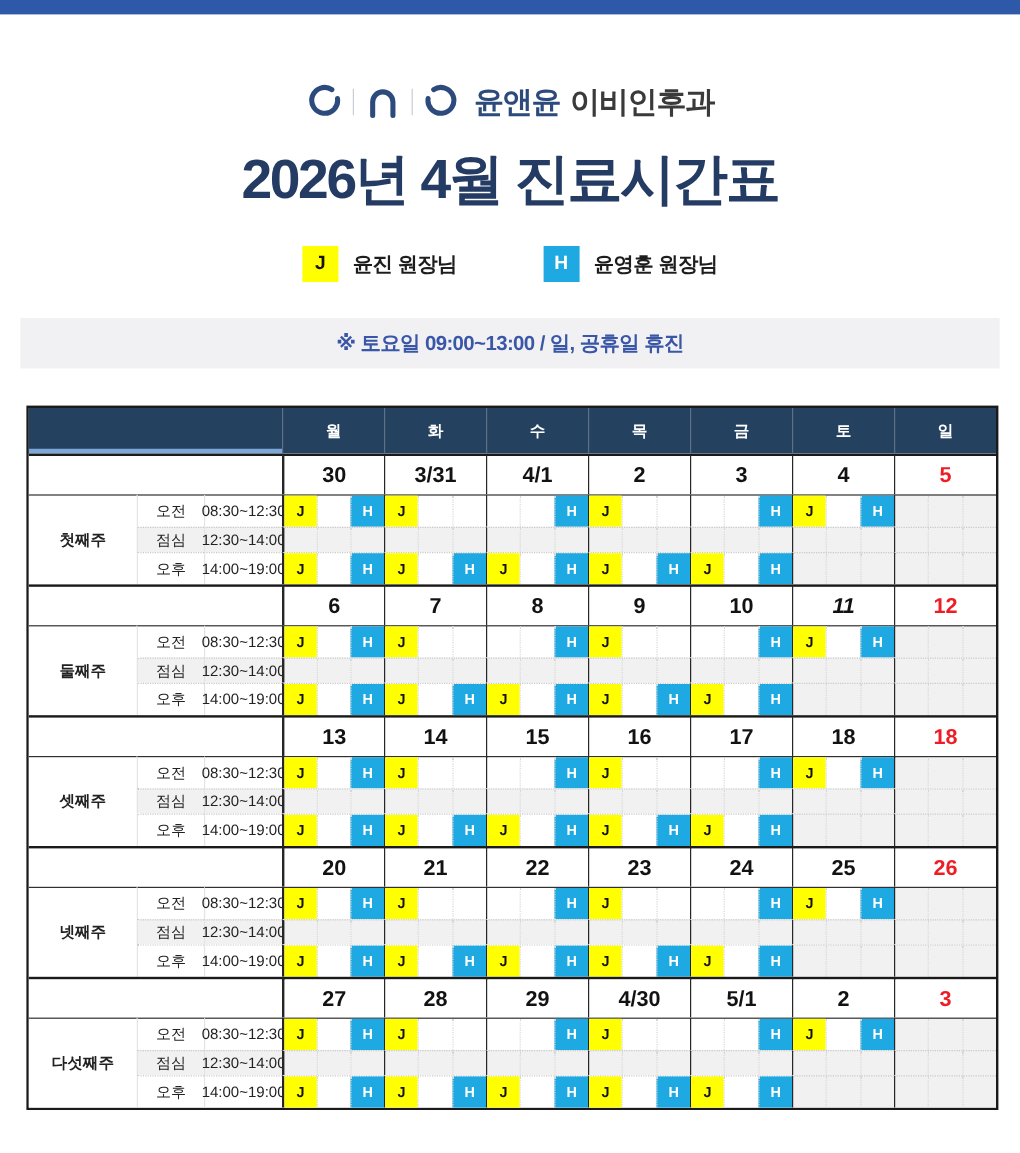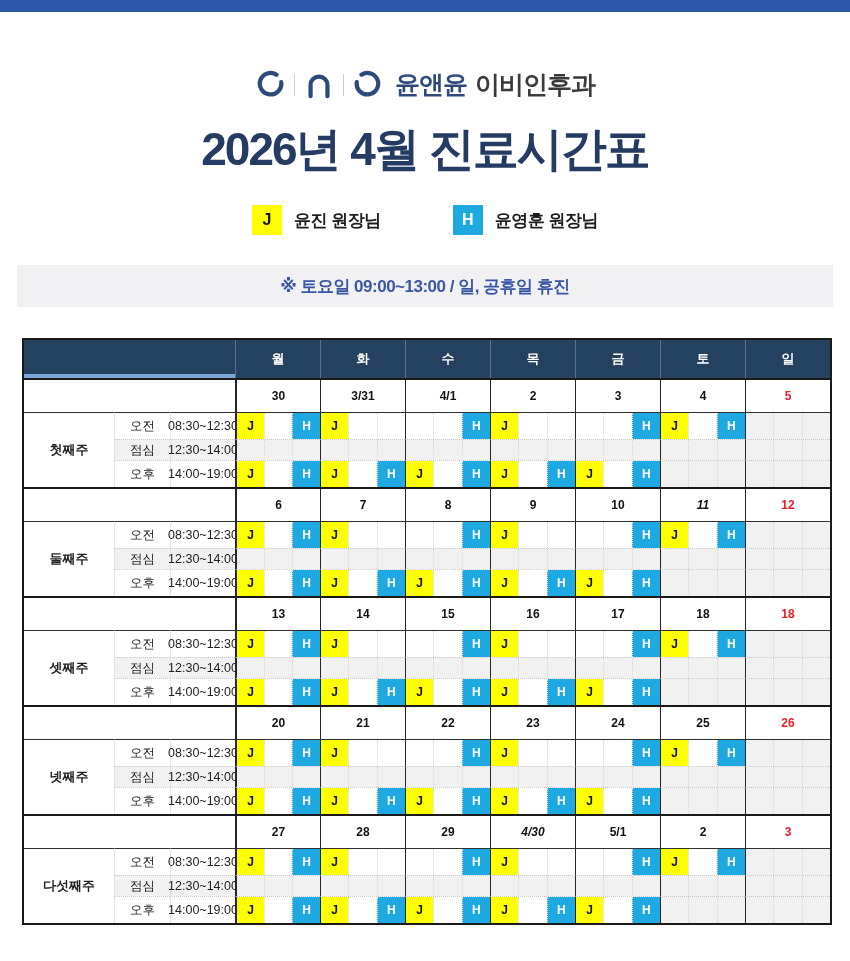--- a/index.html
+++ b/index.html
@@ -33,21 +33,21 @@
        grid-template-columns:90px 56px 65px repeat(7,85px);
        grid-template-rows:38px repeat(5,34px 27px 21px 27px);
        border:2px solid #1a1a1a;background:#ffffff;box-sizing:content-box;}
   .cal > div{display:flex;align-items:center;justify-content:center;box-sizing:border-box;}
 
   .hdr{background:#24425f;color:#ffffff;font-size:13px;font-weight:700;}
   .hdr-label{box-shadow:inset 0 -4px 0 #7ba6d8;}
   .hdr-day{border-left:1px solid #5e7088;}
 
   .date-blank{background:#ffffff;border-top:2px solid #1a1a1a;}
-  .date-cell{border-top:2px solid #1a1a1a;border-left:1px solid #262626;font-size:12px;font-weight:700;color:#121212;background:#fff;}
+  .date-cell{border-top:2px solid #1a1a1a;border-left:1px solid #262626;font-size:18px;font-weight:700;color:#121212;background:#fff;}
   .date-red{color:#ee1c25;}
   .col-first{border-left-width:2px !important;}
 
   .week-label{font-size:13px;font-weight:700;color:#222;border-top:1px solid #303030;background:#fff;}
   .tl,.tr2{font-size:12.5px;color:#222;border-left:1px solid #e4e4e4;background:#fff;}
   .rt-solid{border-top:1px solid #303030;}
   .rt-dot{border-top:1px dotted #c9c9c9;}
   .lunch-bg{background:#f1f1f2 !important;}
 
   .cell{border-left:1px solid #262626;background:#fff;padding:0;}
@@ -585,21 +585,21 @@
       </div>
       <div class="cell rt-dot closed" style="grid-area: 17 / 10 / span 1 / span 1;">
         <div class="slot"></div>
         <div class="slot"></div>
         <div class="slot"></div>
       </div>
       <div class="date-blank" style="grid-area: 18 / 1 / span 1 / span 3;"></div>
       <div class="date-cell col-first" style="grid-area: 18 / 4 / span 1 / span 1;">27</div>
       <div class="date-cell" style="grid-area: 18 / 5 / span 1 / span 1;">28</div>
       <div class="date-cell" style="grid-area: 18 / 6 / span 1 / span 1;">29</div>
-      <div class="date-cell" style="grid-area: 18 / 7 / span 1 / span 1; font-style: italic;">4/30</div>
+      <div class="date-cell" style="grid-area: 18 / 7 / span 1 / span 1;">4/30</div>
       <div class="date-cell" style="grid-area: 18 / 8 / span 1 / span 1;">5/1</div>
       <div class="date-cell" style="grid-area: 18 / 9 / span 1 / span 1;">2</div>
       <div class="date-cell date-red" style="grid-area: 18 / 10 / span 1 / span 1;">3</div>
       <div class="week-label" style="grid-area: 19 / 1 / span 3 / span 1;">다섯째주</div>
       <div class="tl rt-solid" style="grid-area: 19 / 2 / span 1 / span 1;">오전</div>
       <div class="tr2 rt-solid" style="grid-area: 19 / 3 / span 1 / span 1;">08:30~12:30</div>
       <div class="cell rt-solid col-first" style="grid-area: 19 / 4 / span 1 / span 1;">
         <div class="slot bj">J</div>
         <div class="slot"></div>
         <div class="slot bh">H</div>

